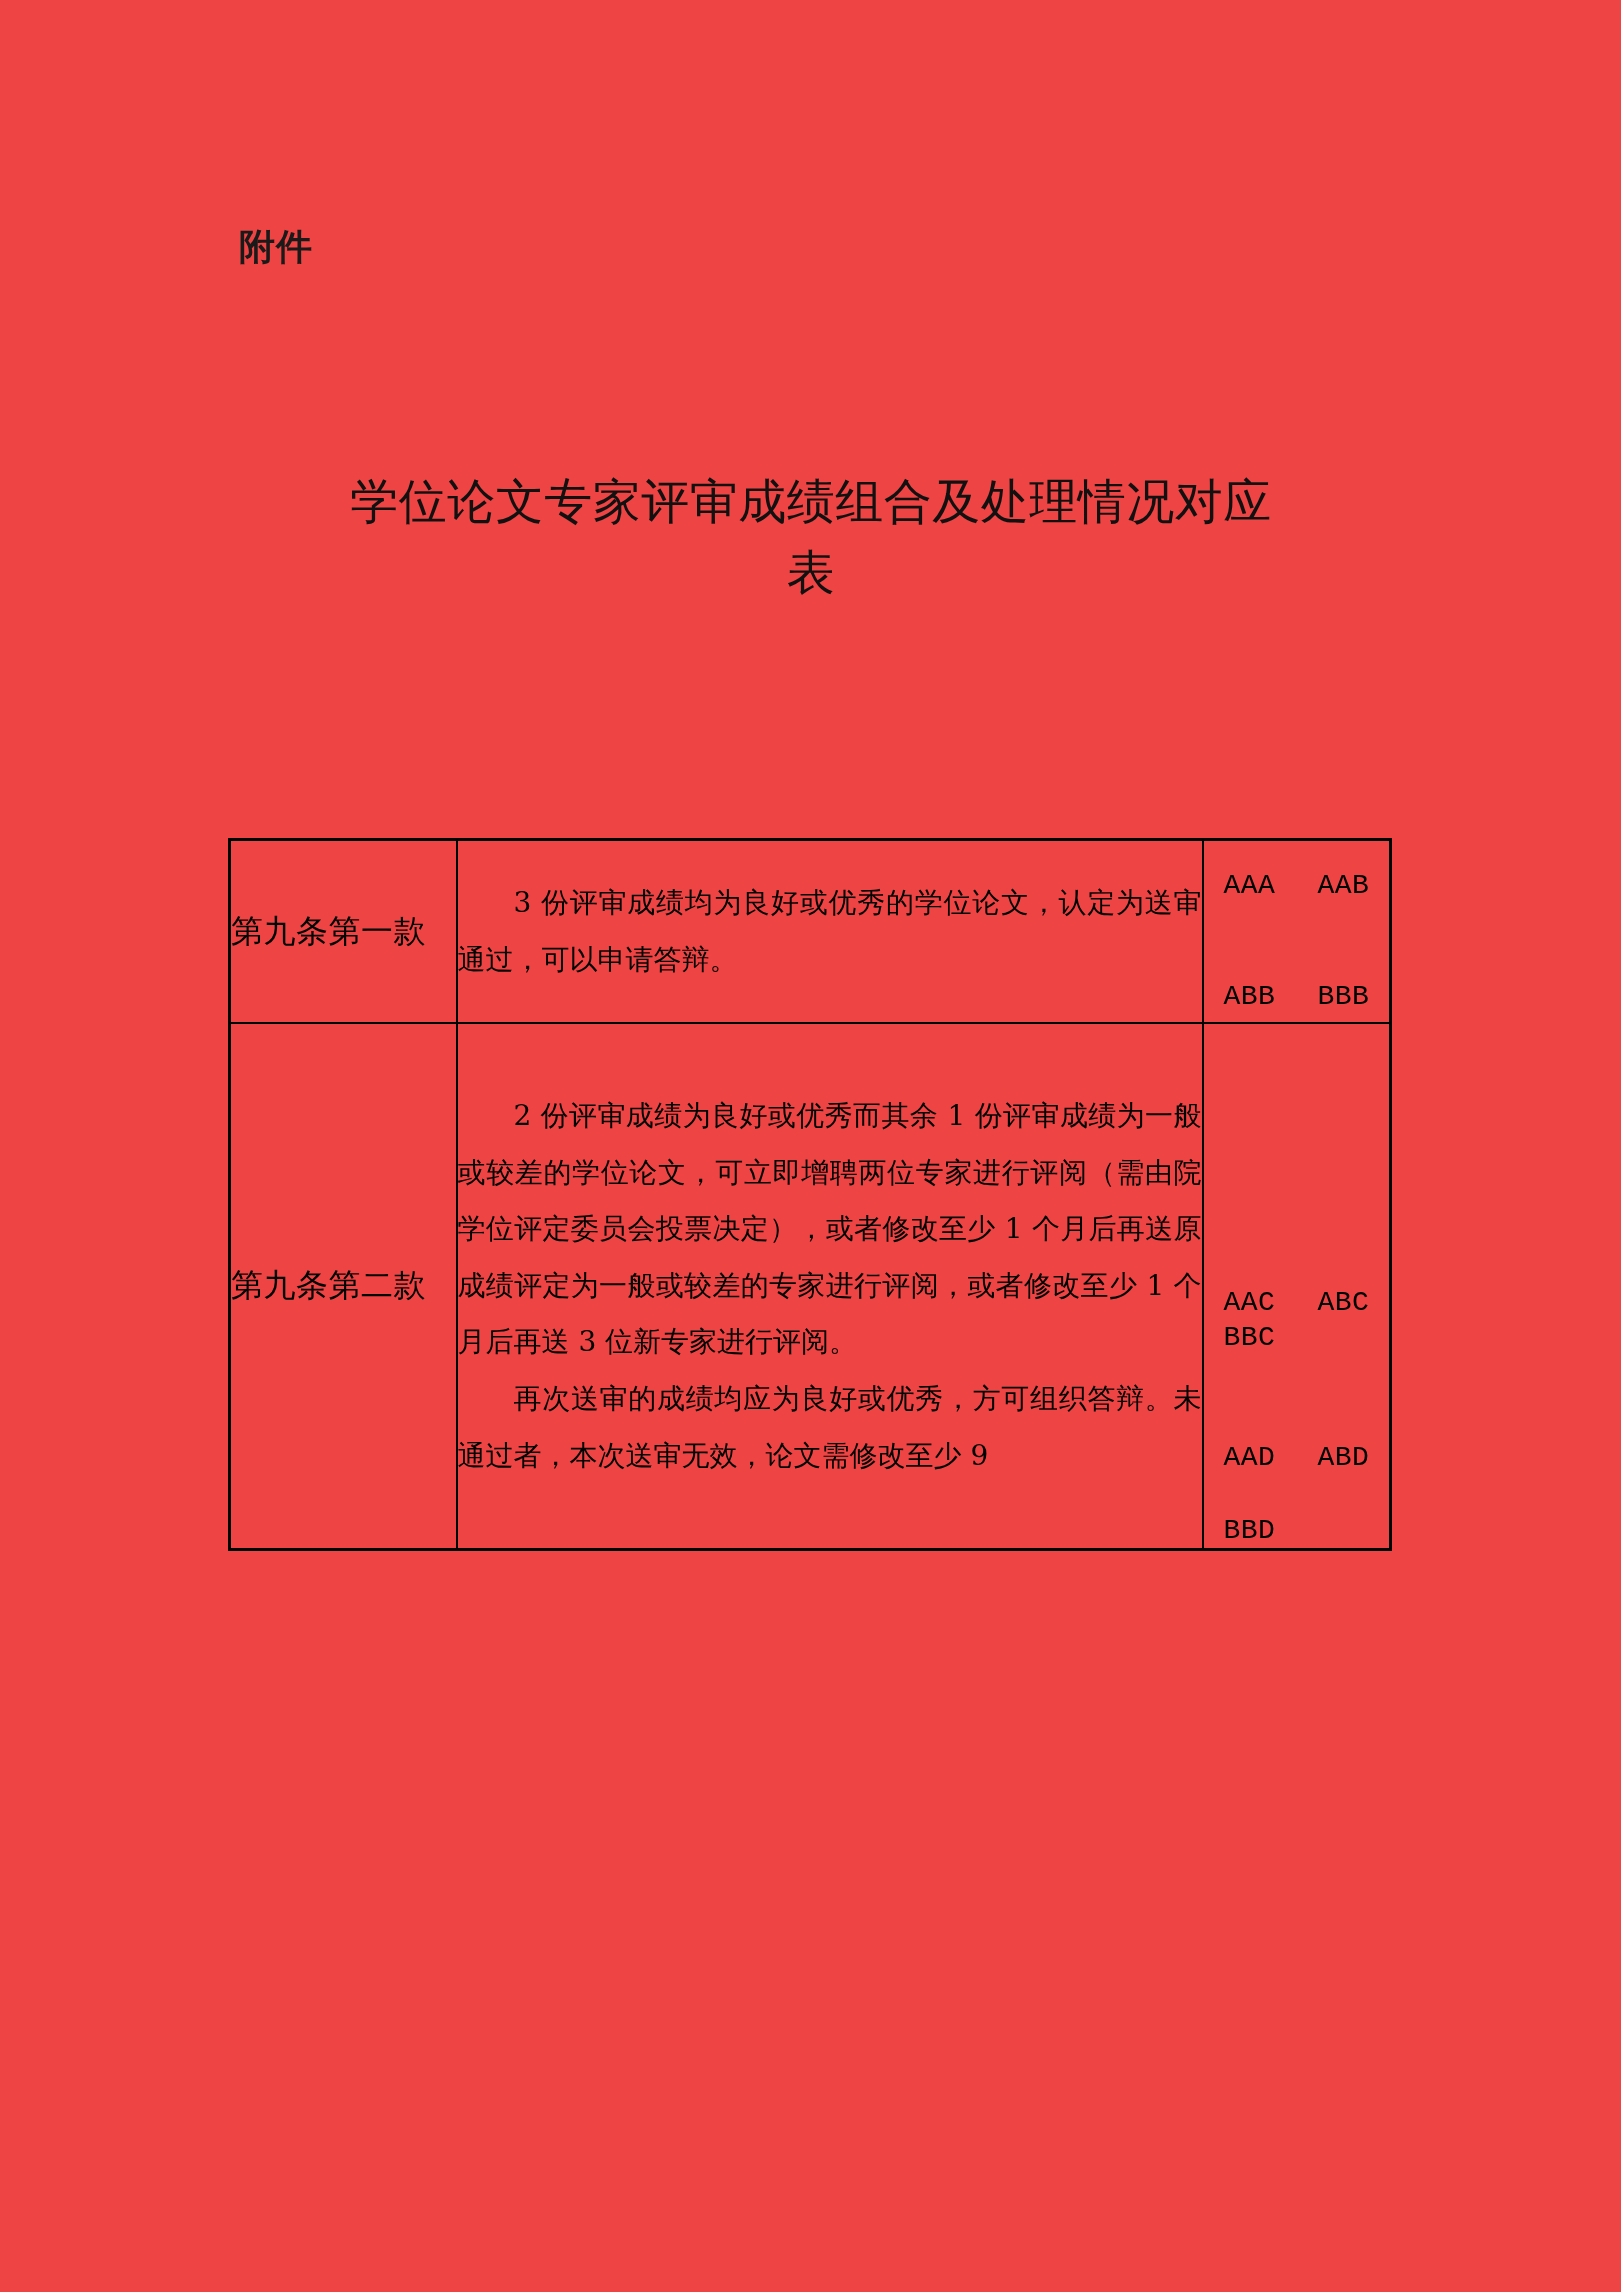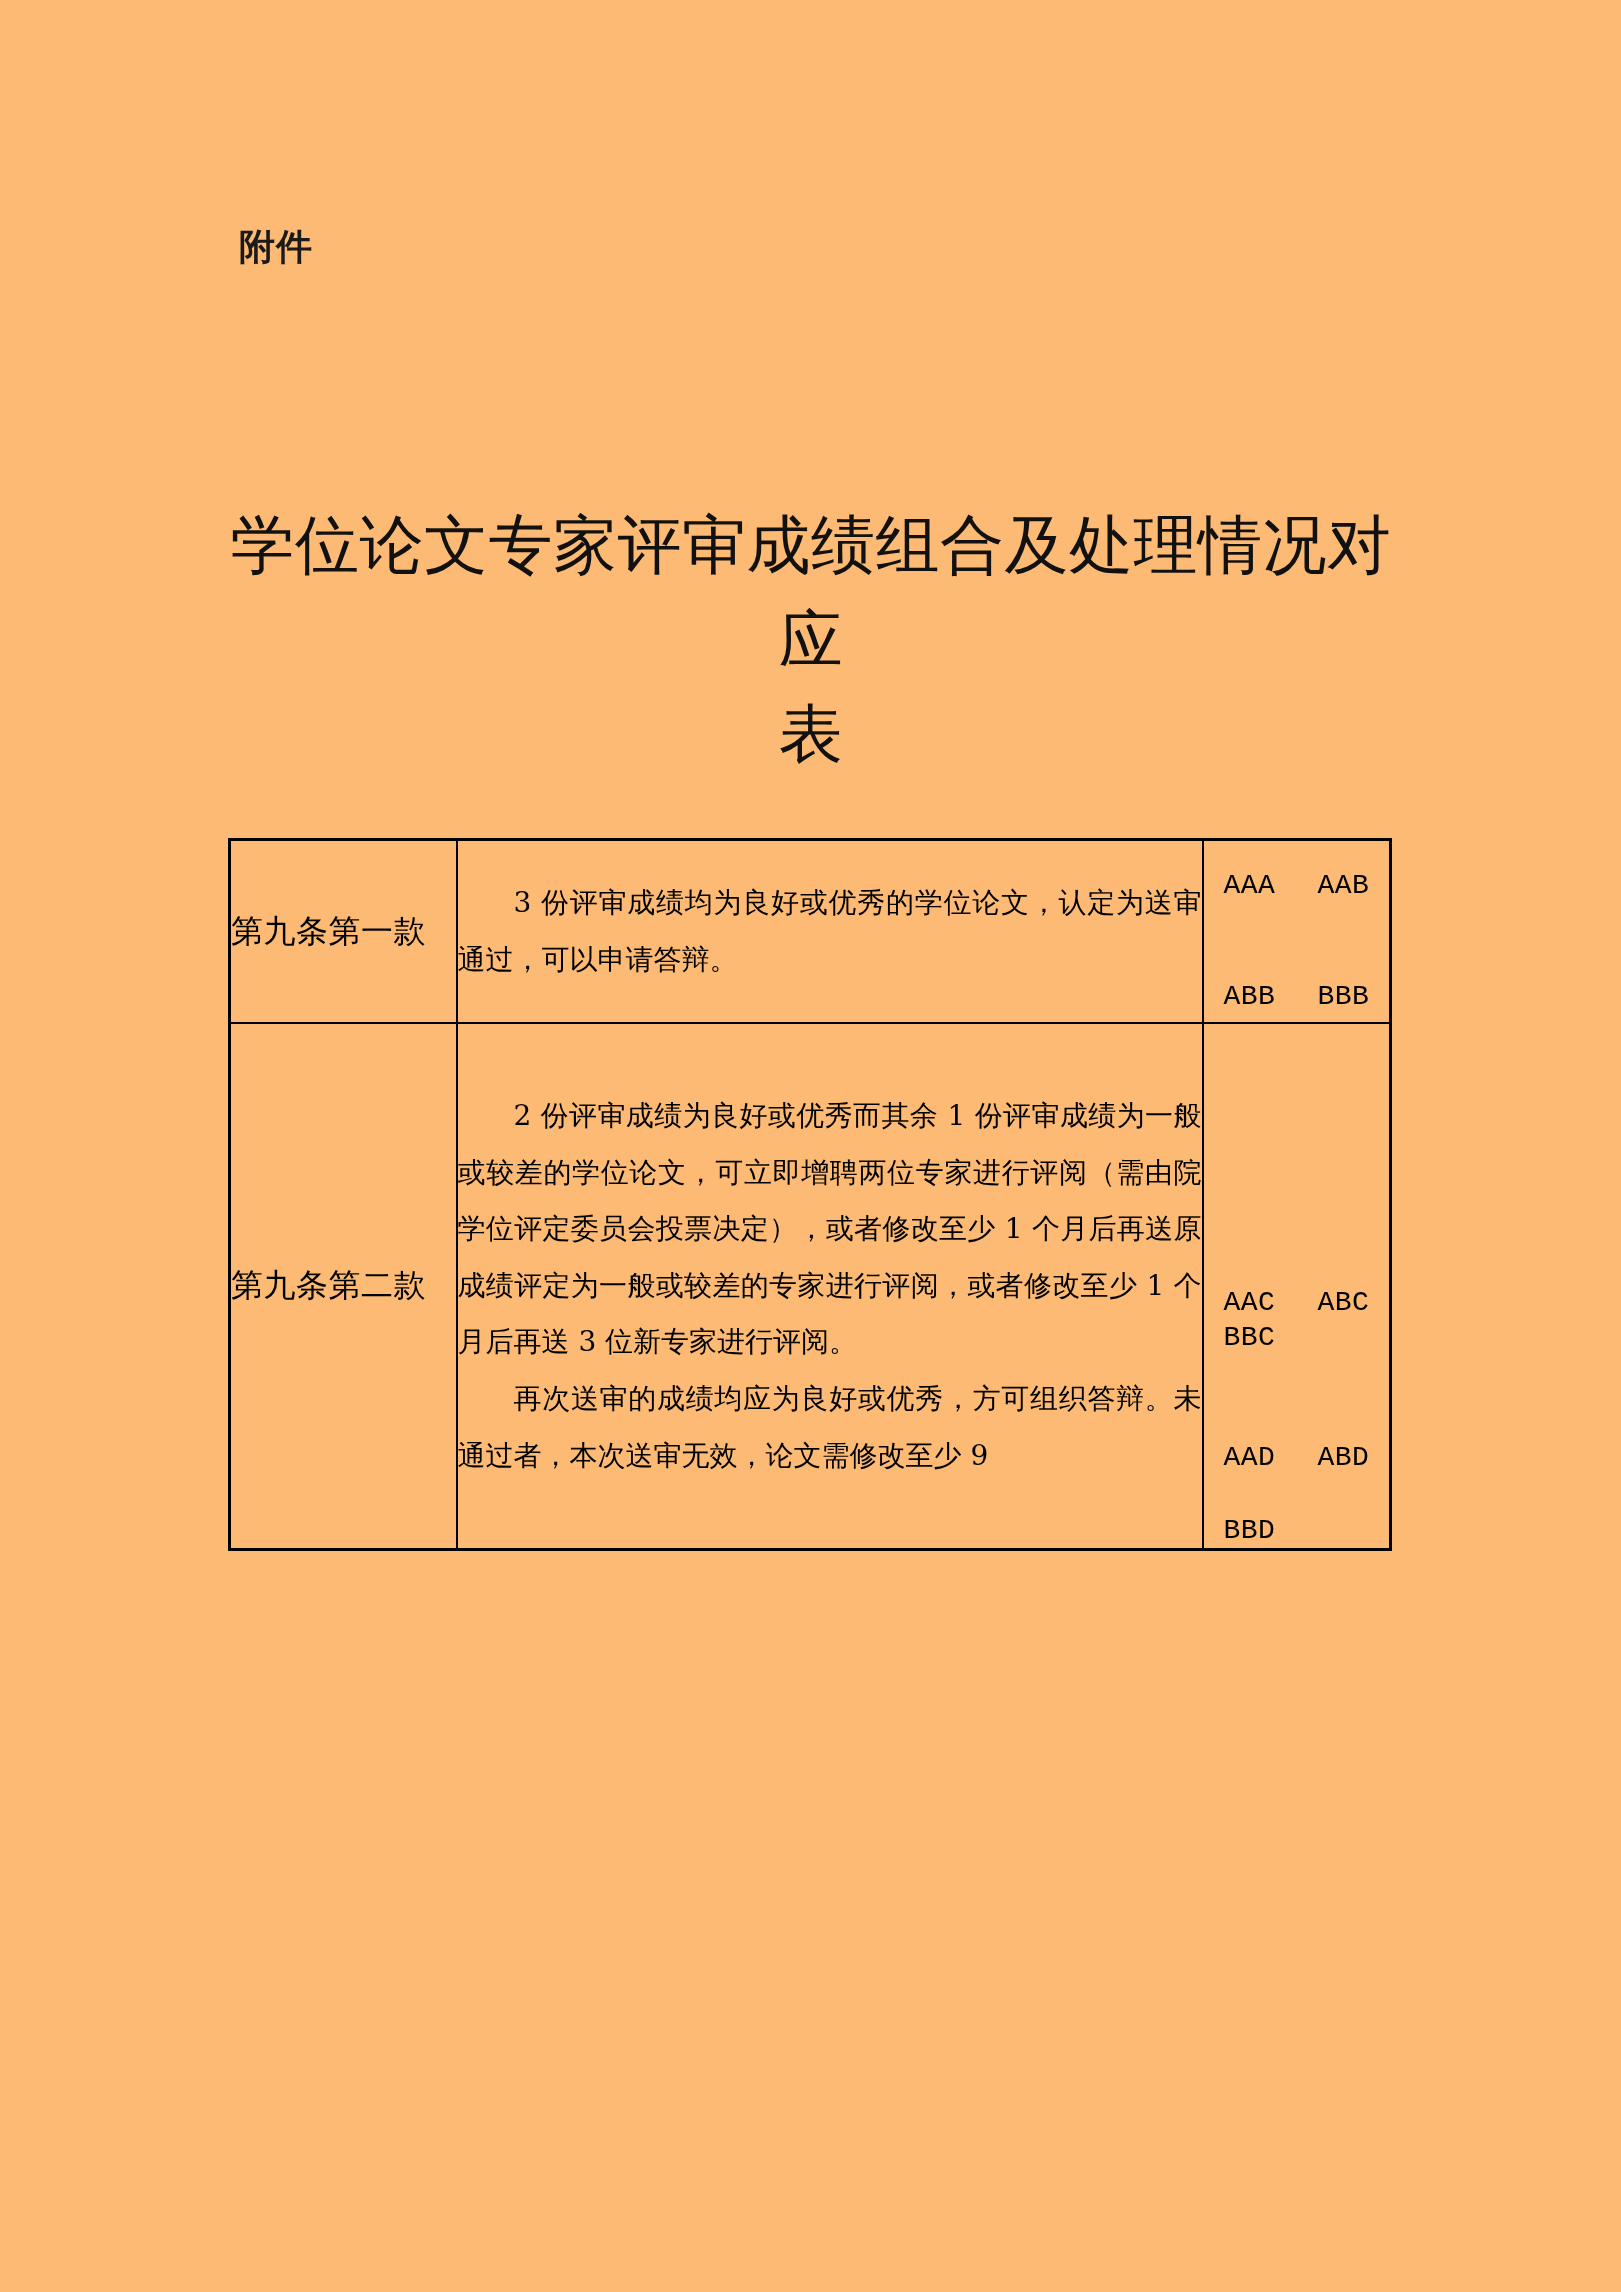--- a/index.html
+++ b/index.html
@@ -13,46 +13,46 @@
     font-family: "DejaVu Serif", "Liberation Serif", serif;
     color: #000000;
     position: relative;
     overflow: hidden;
   }
 
   .page {
     position: relative;
     width: 1621px;
     height: 2293px;
-    background: #fdba74;
+    background: #ef4444;
   }
 
   
   .attach-label {
     position: absolute;
     left: 239px;
     top: 227px;
     font-family: "DejaVu Sans", "Liberation Sans", sans-serif;
     font-weight: bold;
     font-size: 36px;
     line-height: 1.1;
     letter-spacing: 1px;
     color: #1a1a1a;
     white-space: nowrap;
   }
 
   
   .doc-title {
     position: absolute;
     left: 228px;
-    top: 498px;
+    top: 466px;
     width: 1166px;
     text-align: center;
     font-family: "DejaVu Serif", "Liberation Serif", serif;
-    font-size: 64px;
+    font-size: 48px;
     line-height: 1.48;
     letter-spacing: 0.5px;
     color: #111111;
   }
 
   
   .tbl-wrap {
     position: absolute;
     left: 228px;
     top: 838px;

